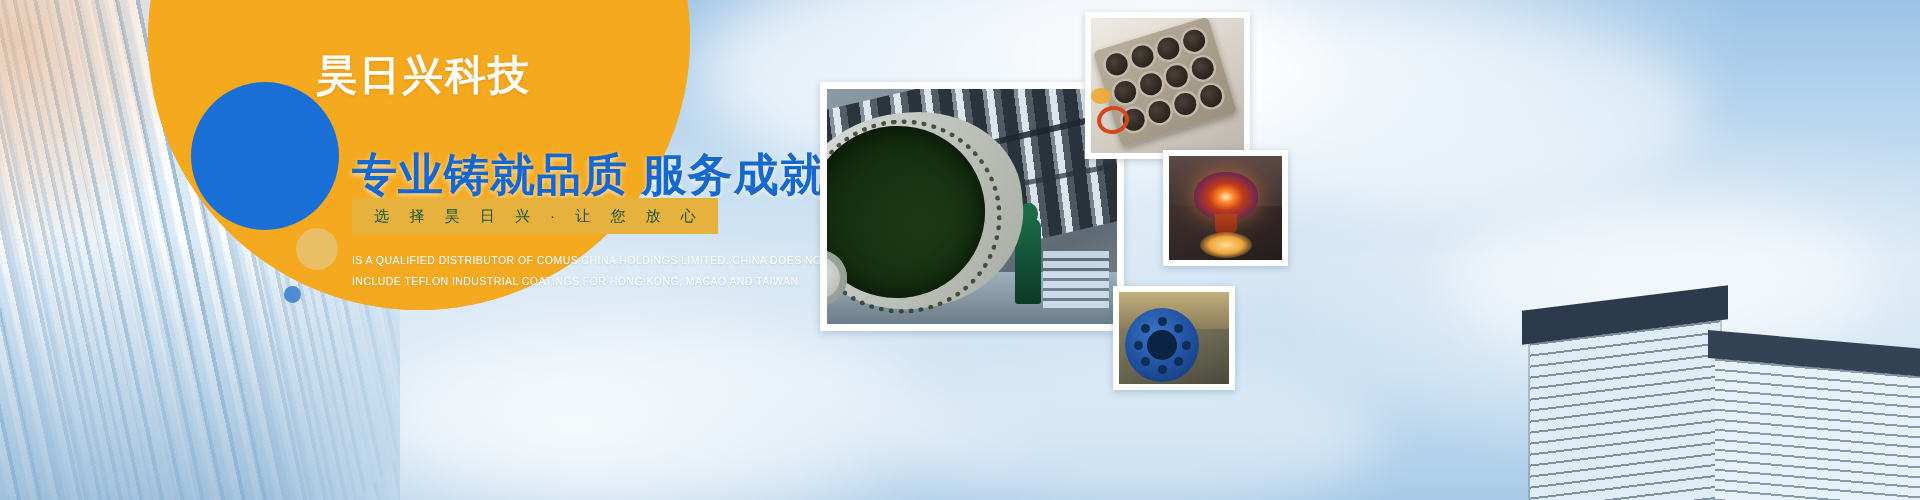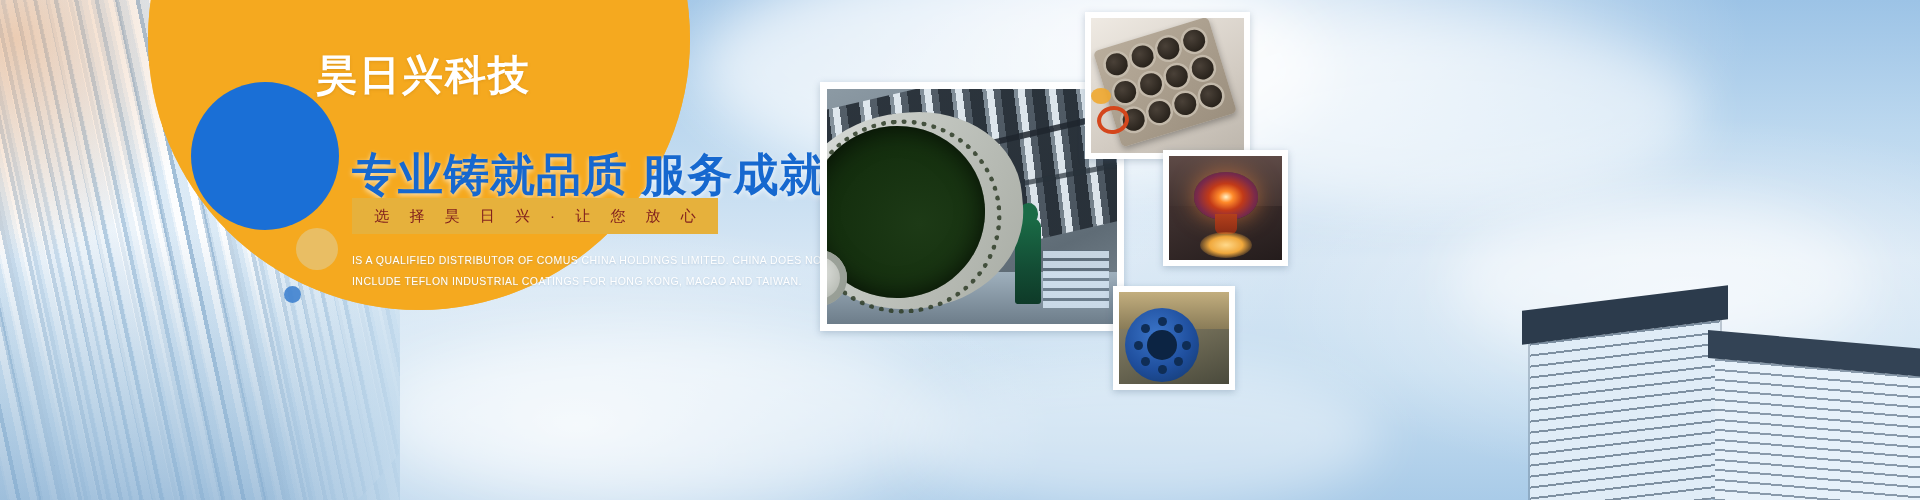--- a/index.html
+++ b/index.html
@@ -126,21 +126,21 @@
     font-size:45px;font-weight:bold;color:#1668cf;
     letter-spacing:1px;line-height:1;white-space:nowrap;
     text-shadow:0 2px 5px rgba(255,255,255,.7);
   }
   .tagbar{
     position:absolute;left:352px;top:198px;
     width:366px;height:36px;background:#e6b13c;
     display:flex;align-items:center;justify-content:center;
   }
   .tagbar span{
-    font-size:15px;color:#7f1d1d;letter-spacing:8px;
+    font-size:15px;color:#14532d;letter-spacing:8px;
     text-indent:8px;white-space:nowrap;font-weight:normal;
   }
   .caption{
     position:absolute;left:352px;top:250px;width:400px;
   }
   .caption div{
     font-size:10.5px;color:#ffffff;letter-spacing:.45px;
     line-height:21px;white-space:nowrap;
     text-shadow:0 1px 2px rgba(120,150,180,.35);
   }

